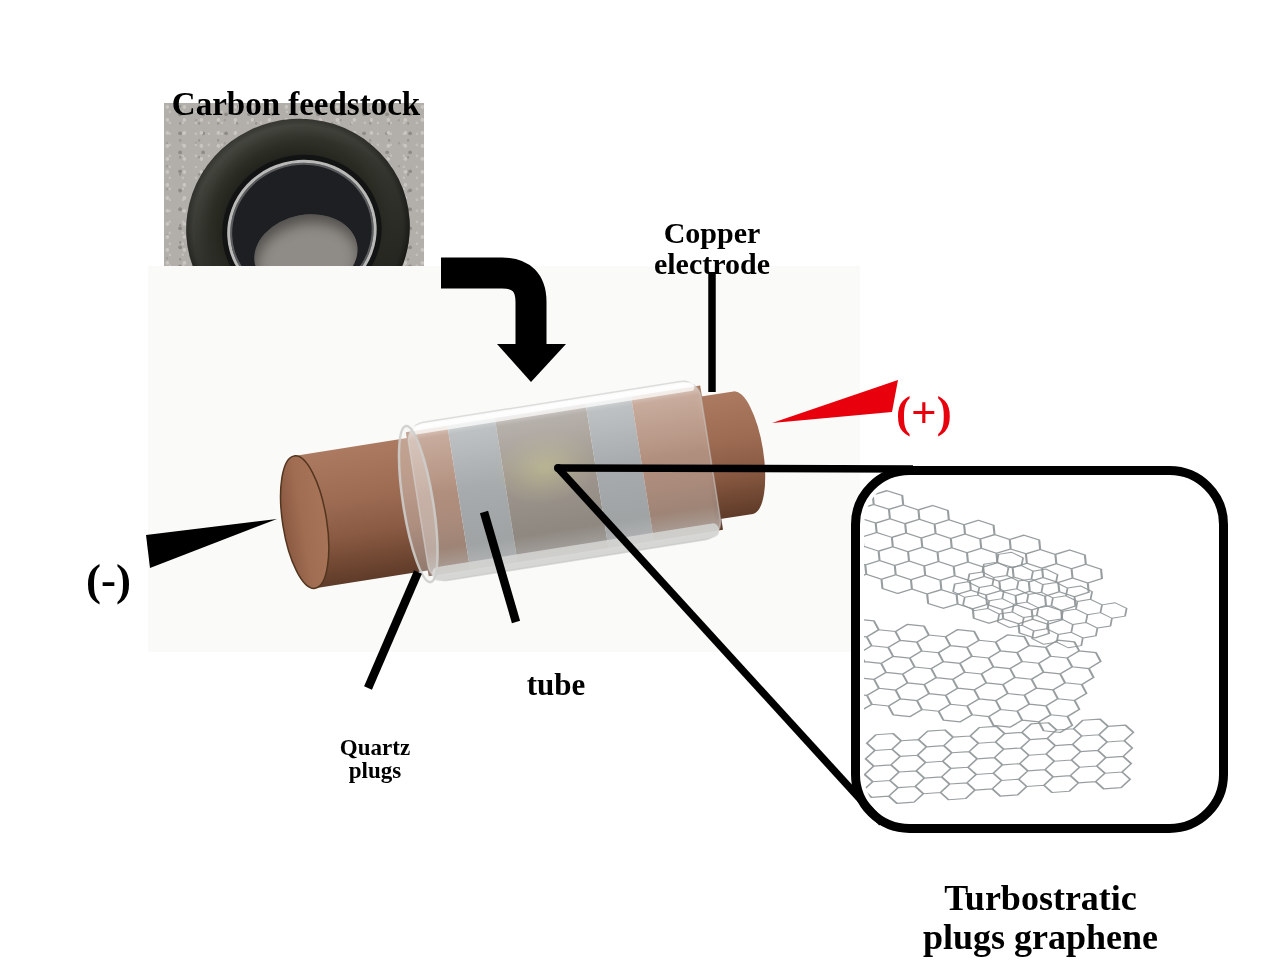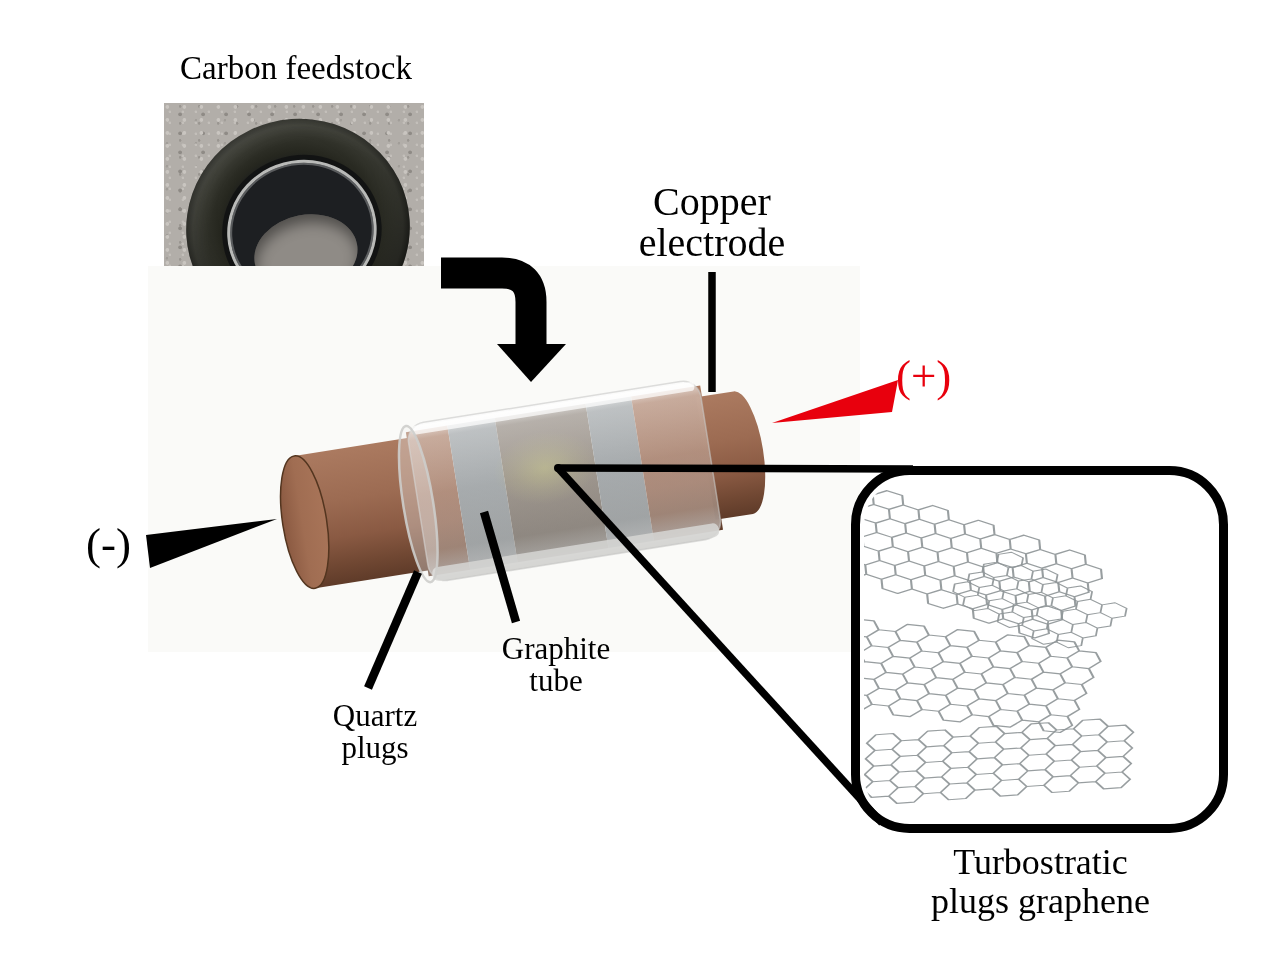--- a/index.html
+++ b/index.html
@@ -1,22 +1,22 @@
 <!DOCTYPE html>
 <html><head>
 <meta charset="utf-8">
 <style>
   html,body{margin:0;padding:0;background:#ffffff;}
   #canvas{position:relative;width:1284px;height:960px;background:#ffffff;overflow:hidden;
           font-family:"Liberation Serif","DejaVu Serif",serif;}
-  .lbl{position:absolute;font-weight:normal;color:#000;text-align:center;line-height:1.02;}
+  .lbl{position:absolute;font-weight:bold;color:#000;text-align:center;line-height:1.02;margin-top:36px;}
   #figure-title{left:136px;top:52px;width:320px;font-size:33px;}
-  #copper-label{left:612px;top:182px;width:200px;font-size:40px;}
+  #copper-label{left:612px;top:182px;width:200px;font-size:30px;}
   #graphite-label{left:456px;top:633px;width:200px;font-size:31px;}
-  #quartz-label{left:275px;top:700px;width:200px;font-size:31px;}
+  #quartz-label{left:275px;top:700px;width:200px;font-size:23px;}
   #inset-caption{left:888px;top:843px;width:305px;font-size:36px;line-height:1.08;}
   #plus-label{left:896px;top:354px;width:90px;font-size:45px;text-align:left;}
   #minus-label{left:86px;top:522px;width:90px;font-size:45px;text-align:left;}
   
   #tire-photo{position:absolute;left:164px;top:103px;width:260px;height:287px;z-index:1;
      background-color:#b2aea9;
      background-image:
        radial-gradient(circle at 20% 30%, #c9c5c0 1.5px, rgba(0,0,0,0) 2.2px),
        radial-gradient(circle at 70% 60%, #8f8b86 1.5px, rgba(0,0,0,0) 2.2px),
        radial-gradient(circle at 45% 80%, #c3bfba 1px, rgba(0,0,0,0) 1.6px),
@@ -145,21 +145,20 @@
   </svg>
 
   <div class="lbl" id="figure-title">Carbon feedstock</div>
 
   <div class="lbl" id="copper-label">
     <div>Copper</div>
     <div>electrode</div>
   </div>
 
   <div class="lbl" id="graphite-label">
-    <div>Graphite</div>
     <div>tube</div>
   </div>
 
   <div class="lbl" id="quartz-label">
     <div>Quartz</div>
     <div>plugs</div>
   </div>
 
   <div class="lbl" id="inset-caption">
     <div>Turbostratic</div>

